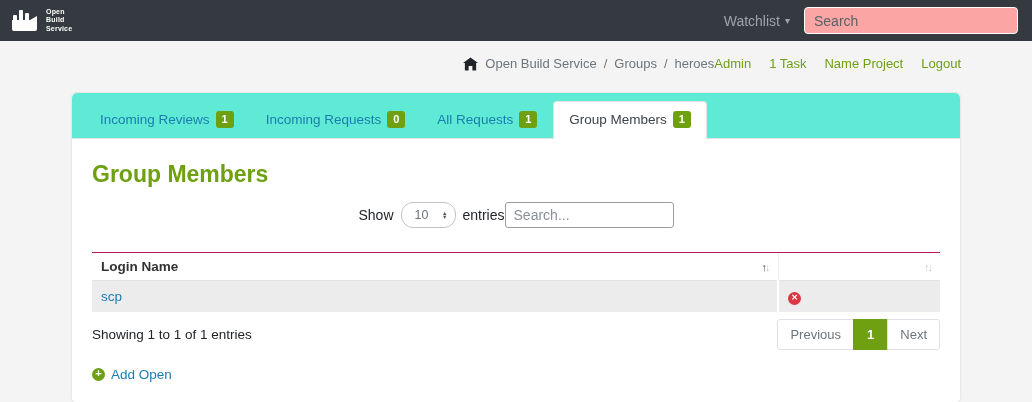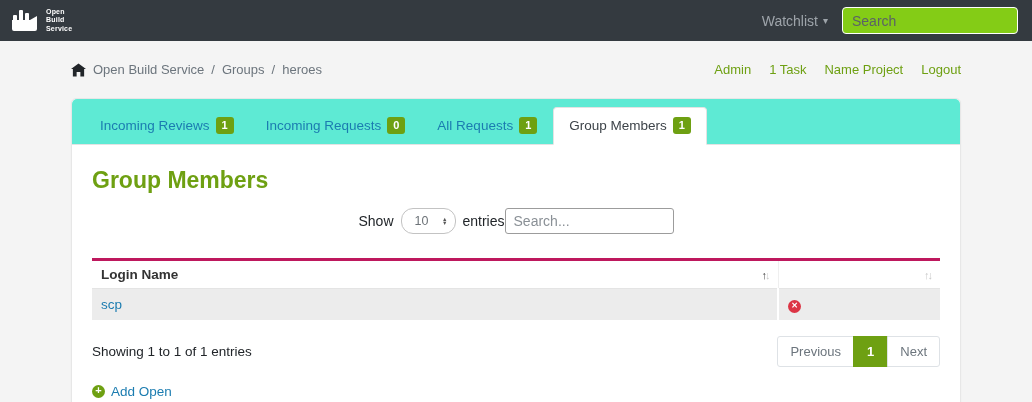--- a/index.html
+++ b/index.html
@@ -9,29 +9,29 @@
 
   
   .navbar { height:41px; background:#343a40; display:flex; align-items:center;
             justify-content:space-between; padding:0 14px 0 10px; }
   .brand { display:flex; align-items:center; gap:6px; }
   .brand-text { display:flex; flex-direction:column; color:#fff; font-size:7px;
                 font-weight:bold; line-height:1.15; letter-spacing:.2px; }
   .navbar-right { display:flex; align-items:center; gap:14px;margin-left:28px; }
   .watchlist { color:#9ea4aa; font-size:14px; display:flex; align-items:center; gap:5px; cursor:pointer; }
   .watchlist .caret { font-size:10px; color:#9ea4aa; }
-  .nav-search { width:176px; height:27px; border:1px solid #fff; border-radius:4px;
-                background:#84cc16; font-size:14px; padding:0 9px; color:#333;
+  .nav-search { width:214px; height:27px; border:1px solid #fff; border-radius:4px;
+                background:#fca5a5; font-size:14px; padding:0 9px; color:#333;
                 font-family:"Liberation Sans", sans-serif; outline:none; }
   .nav-search::placeholder { color:#5b6167; }
 
   
   .page { height:361px; }
   .container { width:890px; margin:0 auto; }
-  .topbar { padding-top:21px; display:flex; justify-content:space-between; align-items:center; }
+  .topbar { padding-top:15px; display:flex; justify-content:flex-end; align-items:center; }
   .breadcrumb { display:flex; align-items:center; gap:7px; font-size:13px; color:#6c757d; }
   .breadcrumb a { color:#6c757d; }
   .breadcrumb .sep { color:#6c757d; }
   .user-links { display:flex; gap:18px; font-size:13px; }
   .user-links a { color:#6ea012; }
 
   
   .card { margin-top:21px; background:#fff; border:1px solid #e7e7e7; border-radius:5px;
           box-shadow:0 1px 2px rgba(0,0,0,.04); }
   .card-header { background:#5eead4; border-bottom:1px solid #e3e3e3;
@@ -58,36 +58,36 @@
   .updown { display:flex; flex-direction:column; align-items:center; line-height:.85; }
   .updown span { font-size:5.5px; color:#555; }
   .table-search { width:169px; height:26px; border:1px solid #9c9c9c; border-radius:3px;
                   padding:0 8px; font-size:14px; color:#333;
                   font-family:"Liberation Sans", sans-serif; outline:none; }
   .table-search::placeholder { color:#8a9096; }
 
   
   table.members { width:100%; border-collapse:collapse; }
   table.members th { text-align:left; font-size:13.5px; font-weight:bold; color:#333;
-                     padding:6px 9px; border-top:3px solid #be185d; border-bottom:1px solid #e4e4e4;
+                     padding:6px 9px; border-top:1px solid #be185d; border-bottom:1px solid #e4e4e4;
                      cursor:pointer; }
   table.members th.actions-col { width:162px; border-left:1px solid #efefef; }
   .th-inner { display:flex; justify-content:space-between; align-items:center; }
   .sort-icons { letter-spacing:-2px; font-size:11px; }
   .sort-icons .on  { color:#444; }
   .sort-icons .off { color:#c9c9c9; }
   table.members td { background:#ececec; padding:7px 9px; font-size:13.5px; }
   table.members td.actions-cell { border-left:2px solid #fff; }
   td a.login-link { color:#1b7cb0; }
   .del-icon { display:inline-flex; width:13px; height:13px; border-radius:50%;
               background:#dc3545; color:#fff; font-size:8px; font-weight:bold;
               align-items:center; justify-content:center; cursor:pointer; line-height:1; }
 
   
-  .table-footer { display:flex; justify-content:space-between; align-items:center; margin-top:16px; }
+  .table-footer { display:flex; justify-content:space-between; align-items:center; margin-top:7px; }
   .info-text { font-size:13.5px; color:#212529; }
   .pagination { display:flex; }
   .page-btn { border:1px solid #dee2e6; background:#fff; color:#6c757d;
               font-size:13px; padding:7px 12px; margin-left:-1px; }
   .page-btn.first { border-radius:3px 0 0 3px; margin-left:0; }
   .page-btn.last  { border-radius:0 3px 3px 0; }
   .page-btn.current { background:#6ea012; border-color:#6ea012; color:#fff;
                       padding:7px 13px; font-weight:bold; }
 
   .add-user { display:flex; align-items:center; gap:6px; margin-top:17px; font-size:13.5px; }

